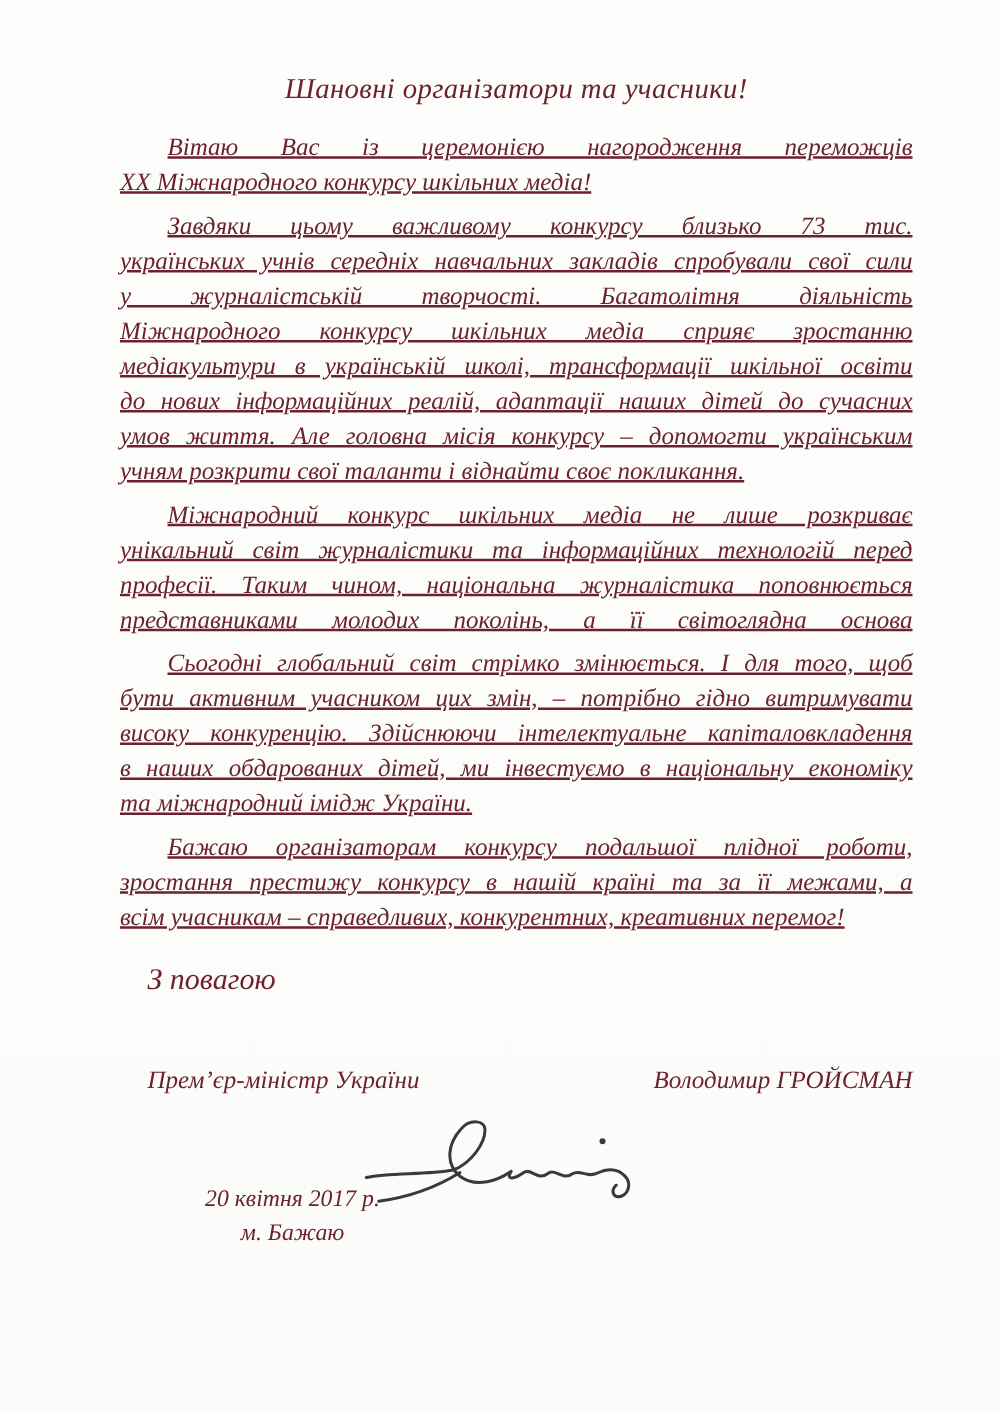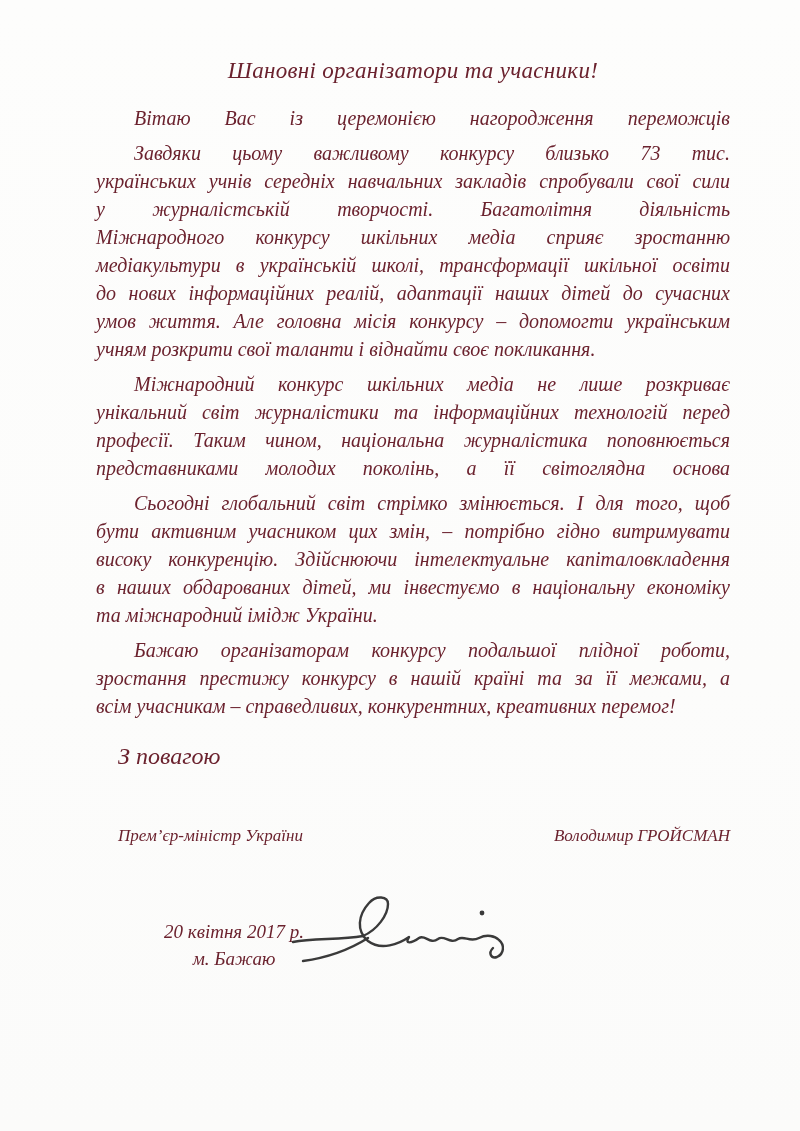--- a/index.html
+++ b/index.html
@@ -26,33 +26,34 @@
     margin: 0 0 20px 0;
     letter-spacing: 0.3px;
   }
   .letter-body { font-size: 20px; }
   .paragraph { margin: 0 0 7px 0; }
   .line {
     line-height: 28px;
     text-align: justify;
     text-align-last: justify;
     white-space: normal;
+    text-decoration: underline;
   }
   .line.first { text-indent: 38px; }
   .line.last  { text-align-last: left; }
   .closing {
     font-size: 24px;
     line-height: 28px;
     margin: 22px 0 0 22px;
   }
   .sig-row {
     display: flex;
     justify-content: space-between;
     align-items: center;
-    font-size: 17px;
+    font-size: 20px;
     line-height: 28px;
     margin-top: 52px;
     padding-left: 22px;
   }
   .signature-svg {
     position: absolute;
     left: 291px;
     top: 893px;
     width: 242px;
     height: 82px;
@@ -70,20 +71,21 @@
 </head>
 <body>
 
 <div class="page">
 
   <h1 class="salutation">Шановні організатори та учасники!</h1>
 
   <div class="letter-body">
     <div class="paragraph">
         <div class="line first">Вітаю Вас із церемонією нагородження переможців</div>
+        <div class="line last">ХХ Міжнародного конкурсу шкільних медіа!</div>
       </div>
     <div class="paragraph">
         <div class="line first">Завдяки цьому важливому конкурсу близько 73 тис.</div>
         <div class="line">українських учнів середніх навчальних закладів спробували свої сили</div>
         <div class="line">у журналістській творчості. Багатолітня діяльність</div>
         <div class="line">Міжнародного конкурсу шкільних медіа сприяє зростанню</div>
         <div class="line">медіакультури в українській школі, трансформації шкільної освіти</div>
         <div class="line">до нових інформаційних реалій, адаптації наших дітей до сучасних</div>
         <div class="line">умов життя. Але головна місія конкурсу – допомогти українським</div>
         <div class="line last">учням розкрити свої таланти і віднайти своє покликання.</div>

